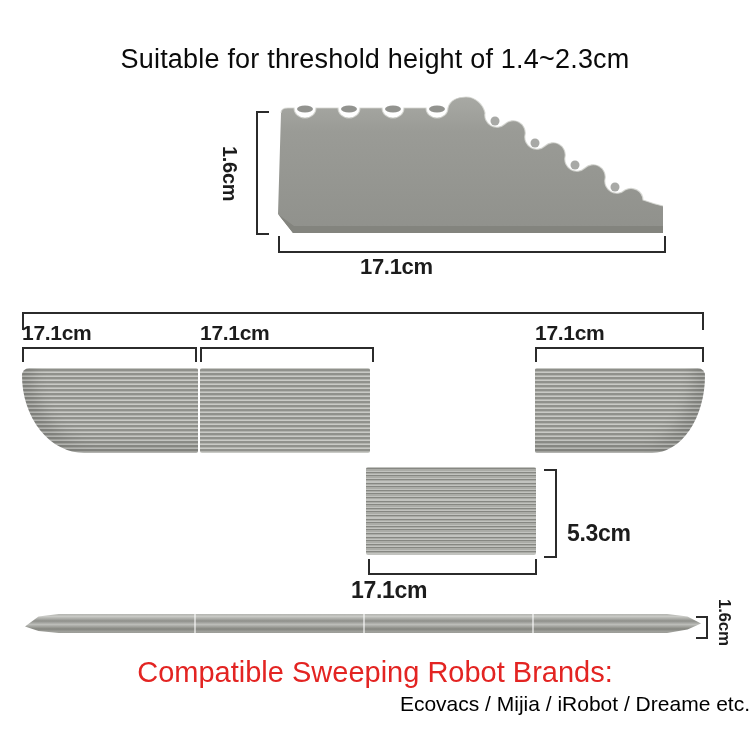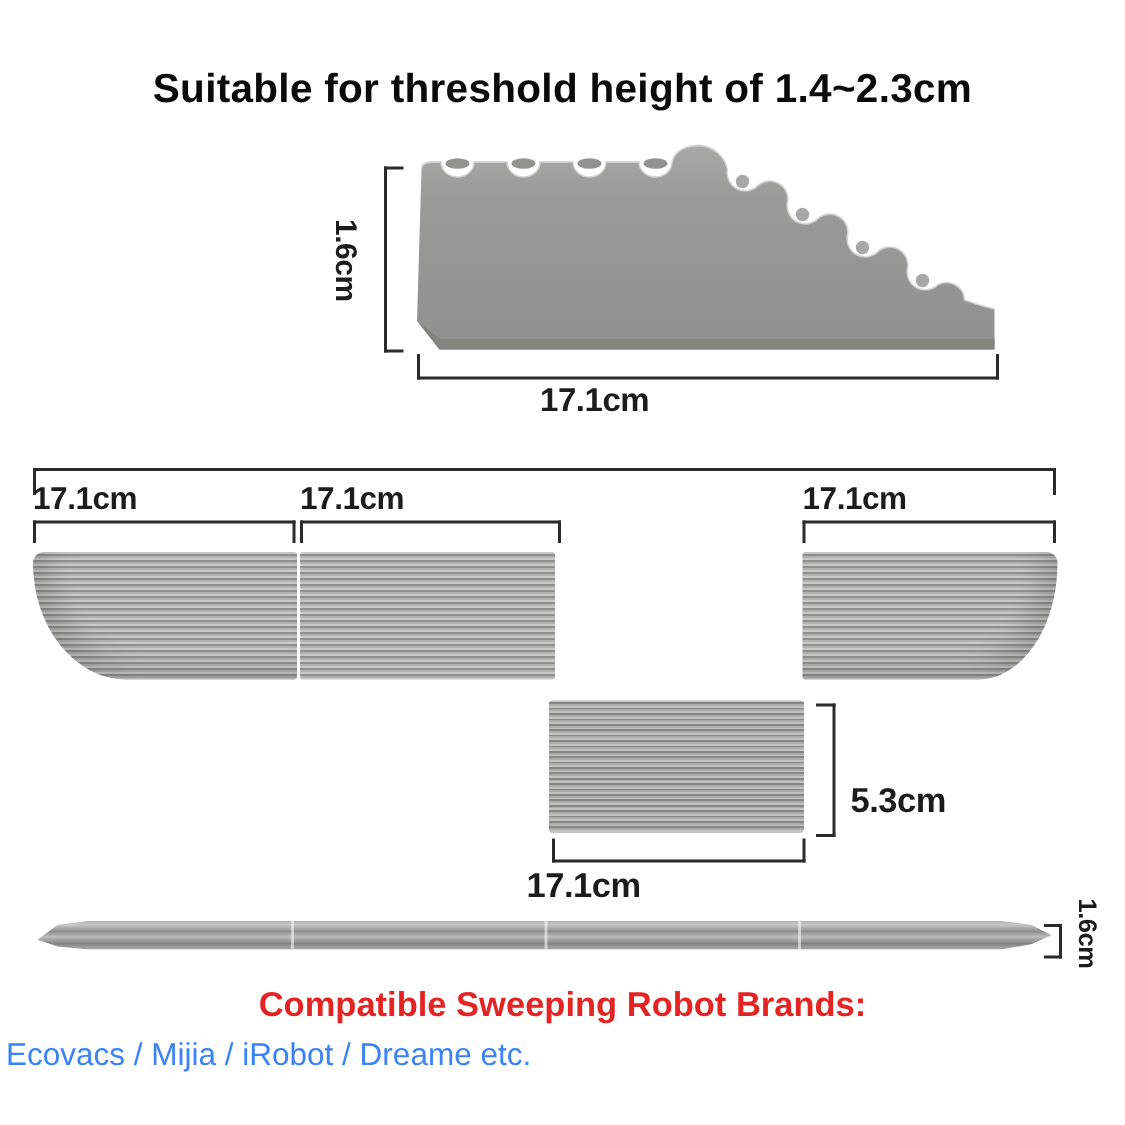--- a/index.html
+++ b/index.html
@@ -1,40 +1,40 @@
 <!DOCTYPE html>
 <html><head>
 <meta charset="utf-8">
 <style>
   html,body{margin:0;padding:0;}
   body{width:750px;height:750px;background:#ffffff;font-family:"Liberation Sans","DejaVu Sans",sans-serif;position:relative;overflow:hidden;}
   .canvas{position:absolute;inset:0;width:750px;height:750px;background:#fff;}
 
   
-  .title{position:absolute;left:0;right:0;top:44px;text-align:center;font-size:27px;font-weight:700;color:#0a0a0a;letter-spacing:0.2px;}
+  .title{position:absolute;left:0;right:0;top:44px;text-align:center;font-size:27px;font-weight:400;color:#0a0a0a;letter-spacing:0.2px;}
   .dim-label{position:absolute;font-size:21px;font-weight:600;color:#1c1c1c;letter-spacing:-0.3px;}
   .center{text-align:left;}
   .rot90{transform:rotate(90deg);}
 
   
   .lbl-side-h{left:206px;top:158px;width:48px;height:24px;line-height:24px;font-size:20px;text-align:center;}
   .lbl-side-w{left:360px;top:254px;width:220px;font-size:22px;}
   
   .lbl-total{left:36px;top:283px;width:678px;font-size:21px;}
   .lbl-seg1{left:22px;top:321px;width:171px;}
   .lbl-seg2{left:200px;top:321px;width:170px;}
   .lbl-seg3{left:535px;top:321px;width:165px;}
   
   .lbl-ext-h{left:567px;top:498px;font-size:23px;margin-top:22px;}
   .lbl-ext-w{left:351px;top:577px;width:200px;font-size:23px;}
   
   .lbl-strip-h{left:701px;top:611px;width:46px;height:22px;line-height:22px;font-size:17px;text-align:center;}
 
-  .footer-heading{position:absolute;left:0;right:0;top:656px;text-align:center;font-size:23px;font-weight:700;color:#e32422;}
-  .footer-brands{position:absolute;left:4px;right:0;top:692px;text-align:left;font-size:21px;font-weight:500;color:#3b82f6;}
+  .footer-heading{position:absolute;left:0;right:0;top:656px;text-align:center;font-size:29px;font-weight:400;color:#e32422;}
+  .footer-brands{position:absolute;left:16px;right:0;top:692px;text-align:right;font-size:21px;font-weight:500;color:#000000;}
 
   
   .brk{position:absolute;border:0 solid #2b2b2b;}
   .brk-side-h{left:256px;top:111px;width:11px;height:120px;border-left-width:2px;border-top-width:2px;border-bottom-width:2px;}
   .brk-side-w{left:278px;top:236px;width:384px;height:15px;border-bottom-width:2px;border-left-width:2px;border-right-width:2px;}
   .brk-total{left:22px;top:312px;width:678px;height:16px;border-top-width:2px;border-left-width:2px;border-right-width:2px;}
   .brk-seg{top:347px;height:13px;border-top-width:2px;border-left-width:2px;border-right-width:2px;}
   .brk-seg1{left:22px;width:171px;}
   .brk-seg2{left:200px;width:170px;}
   .brk-seg3{left:535px;width:165px;}

